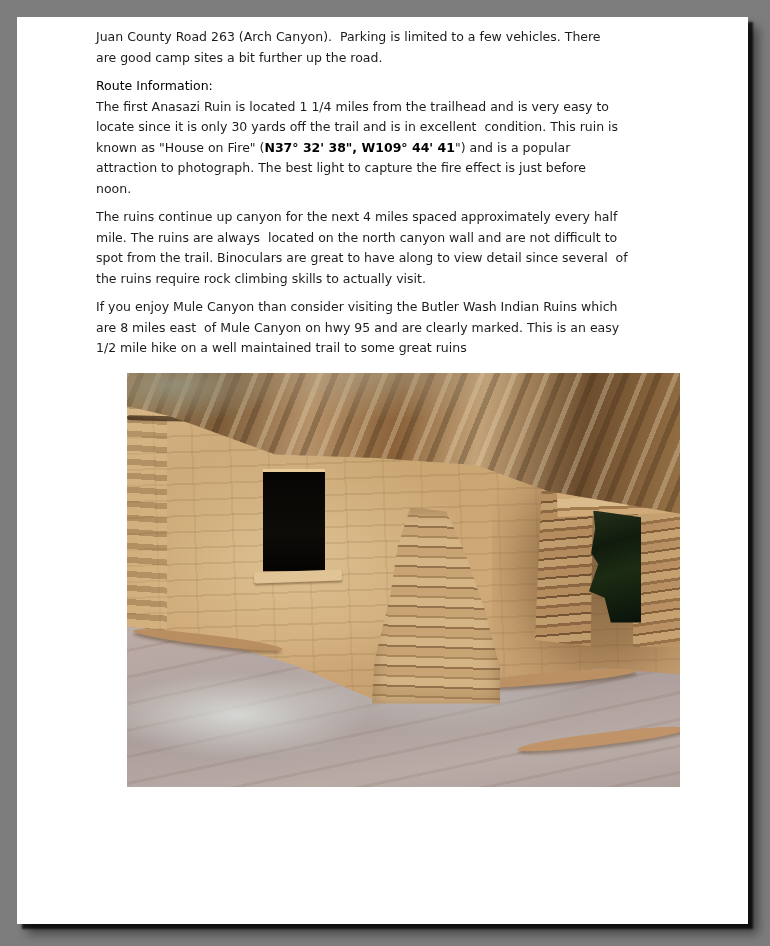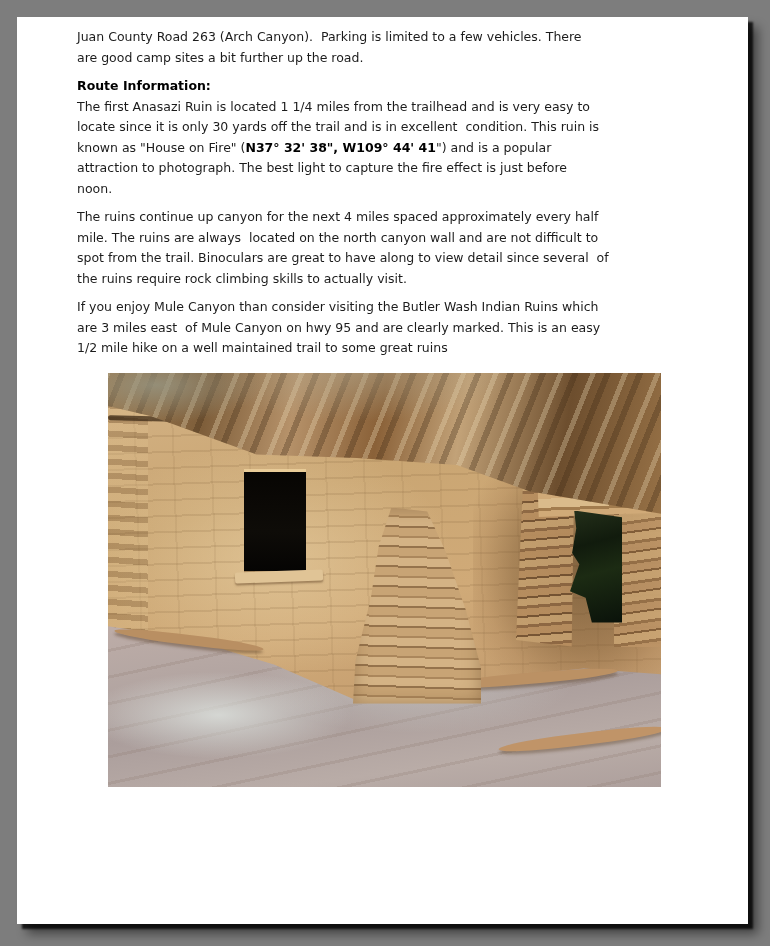--- a/index.html
+++ b/index.html
@@ -18,33 +18,33 @@
     position: absolute;
     left: 17px;
     top: 17px;
     width: 731px;
     height: 907px;
     background: #ffffff;
     box-shadow: 5px 5px 2px rgba(0,0,0,0.78), 10px 10px 10px rgba(0,0,0,0.45);
   }
 
   .doc-content {
-    padding: 10px 28px 0 60px;
+    padding: 10px 28px 0 79px;
     color: #1c1c1c;
     font-size: 12.5px;
     line-height: 20.5px;
   }
 
   .doc-content p {
     margin: 0 0 8px 0;
     white-space: pre;
   }
   .doc-content p.heading {
     margin: 0;
-    font-weight: bold;
+    font-weight: normal;
     color: #000;
   }
   .coords { font-weight: bold; color: #000; }
 
   
   .photo {
     position: relative;
     margin: 14px 0 0 31px;
     width: 553px;
     height: 414px;
@@ -185,21 +185,21 @@
 attraction to photograph. The best light to capture the fire effect is just before
 noon.</span></p>
 
       <p>The ruins continue up canyon for the next 4 miles spaced approximately every half
 mile. The ruins are always  located on the north canyon wall and are not difficult to
 spot from the trail. Binoculars are great to have along to view detail since several  of
 the ruins require rock climbing skills to actually visit.</p>
 
 
       <p>If you enjoy Mule Canyon than consider visiting the Butler Wash Indian Ruins which
-are 3 miles east  of Mule Canyon on hwy 95 and are clearly marked. This is an easy
+are 8 miles east  of Mule Canyon on hwy 95 and are clearly marked. This is an easy
 1/2 mile hike on a well maintained trail to some great ruins</p>
 
       <div class="photo">
         <div class="ph-wall"></div>
         <div class="ph-left-shade"></div>
         <div class="ph-crack"></div>
         <div class="ph-window"></div>
         <div class="ph-sill"></div>
         <div class="ph-alcove"></div>
         <div class="ph-pillar-left"></div>

